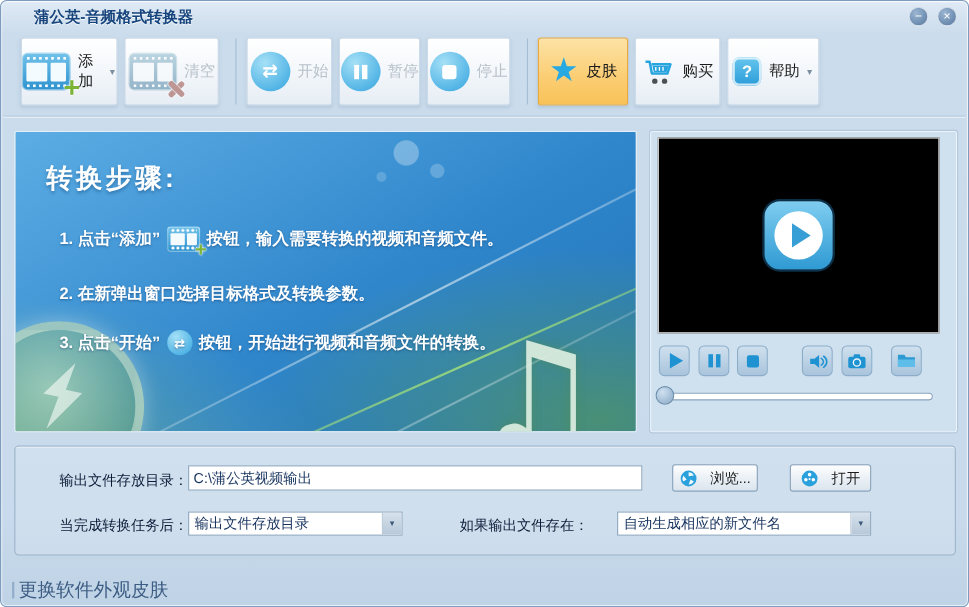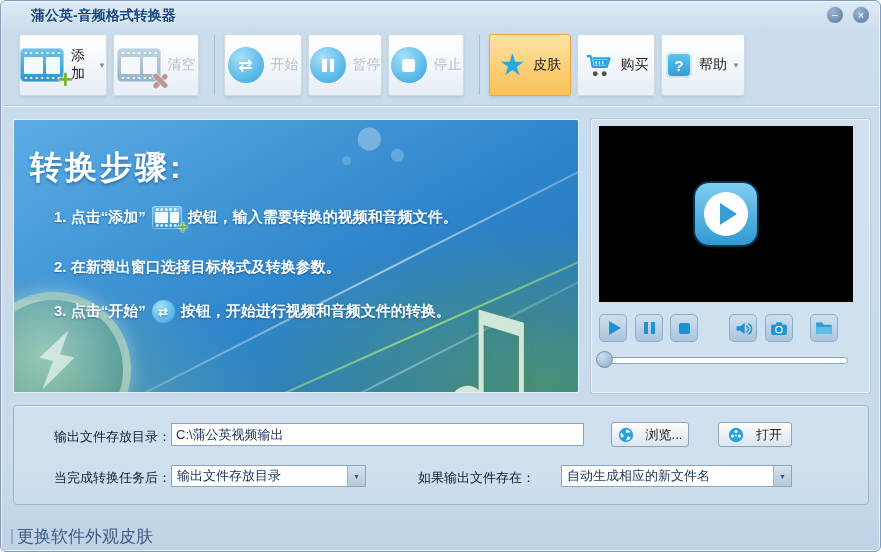--- a/index.html
+++ b/index.html
@@ -95,21 +95,21 @@
   .medallion { position:absolute; left:-38px; bottom:-55px; width:155px; height:155px;
           border-radius:50%; border:8px solid rgba(235,243,225,.45);
           background:radial-gradient(circle at 45% 38%, rgba(210,235,180,.55), rgba(120,170,90,.35) 72%);
           box-shadow:0 0 18px rgba(255,255,255,.35); }
   .medallion .bolt { position:absolute; left:46px; top:28px; width:52px; height:64px;
           background:rgba(250,253,248,.6); transform:rotate(12deg);
           clip-path:polygon(62% 0%, 18% 52%, 45% 52%, 36% 100%, 84% 40%, 55% 40%); }
   .big-note { position:absolute; right:30px; bottom:-34px; font-size:132px; line-height:1;
           color:rgba(228,243,230,.88); font-family:"DejaVu Sans",sans-serif;
           text-shadow:0 0 8px rgba(80,140,80,.55); }
-  .steps-heading { position:absolute; left:16px; top:26px; font-size:32px; letter-spacing:3px;
+  .steps-heading { position:absolute; left:28px; top:26px; font-size:24px; letter-spacing:3px;
           color:#fff; font-weight:600; text-shadow:0 2px 3px rgba(10,60,110,.45);text-align:center; }
   .step-line { position:absolute; left:40px; display:flex; align-items:center; gap:6px;
           font-size:15px; font-weight:bold; color:#fff; text-shadow:0 1px 2px rgba(10,50,100,.5);
           white-space:nowrap; }
   .step1 { top:86px; } .step2 { top:138px; } .step3 { top:180px; }
   .film.mini { width:30px; height:23px; border-radius:3px; }
   .film.mini .holes { height:3px; background-size:4.5px 3px; top:2px; }
   .film.mini .holes.b { top:auto; bottom:2px; }
   .film.mini .frames { top:6px; bottom:6px; left:3px; right:3px; gap:2px; }
   .film.mini .badge-plus { font-size:18px; right:-6px; bottom:-7px; }

